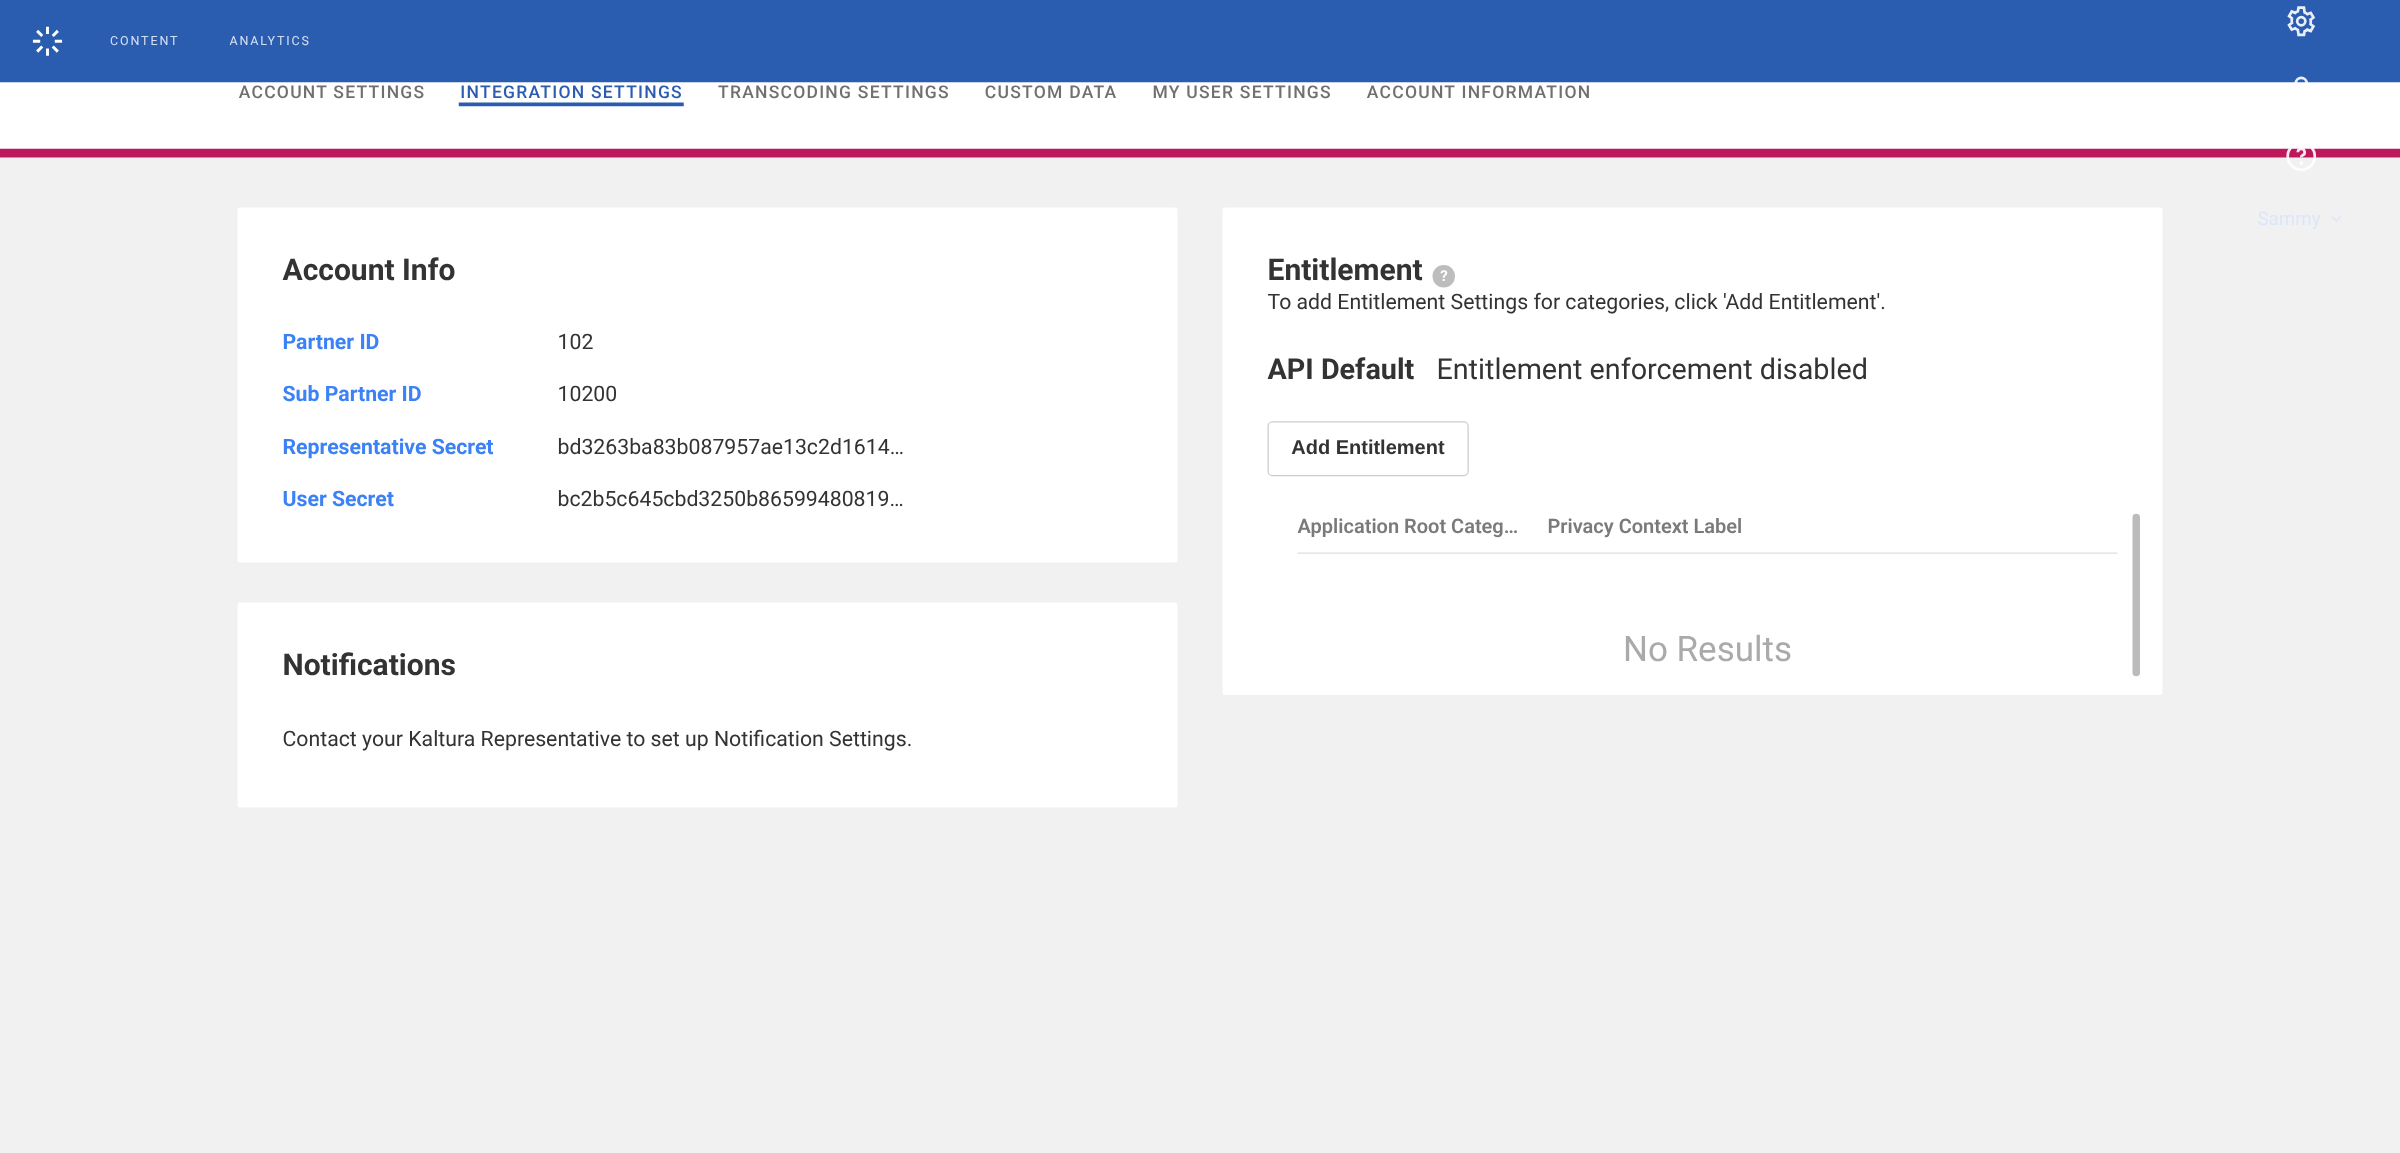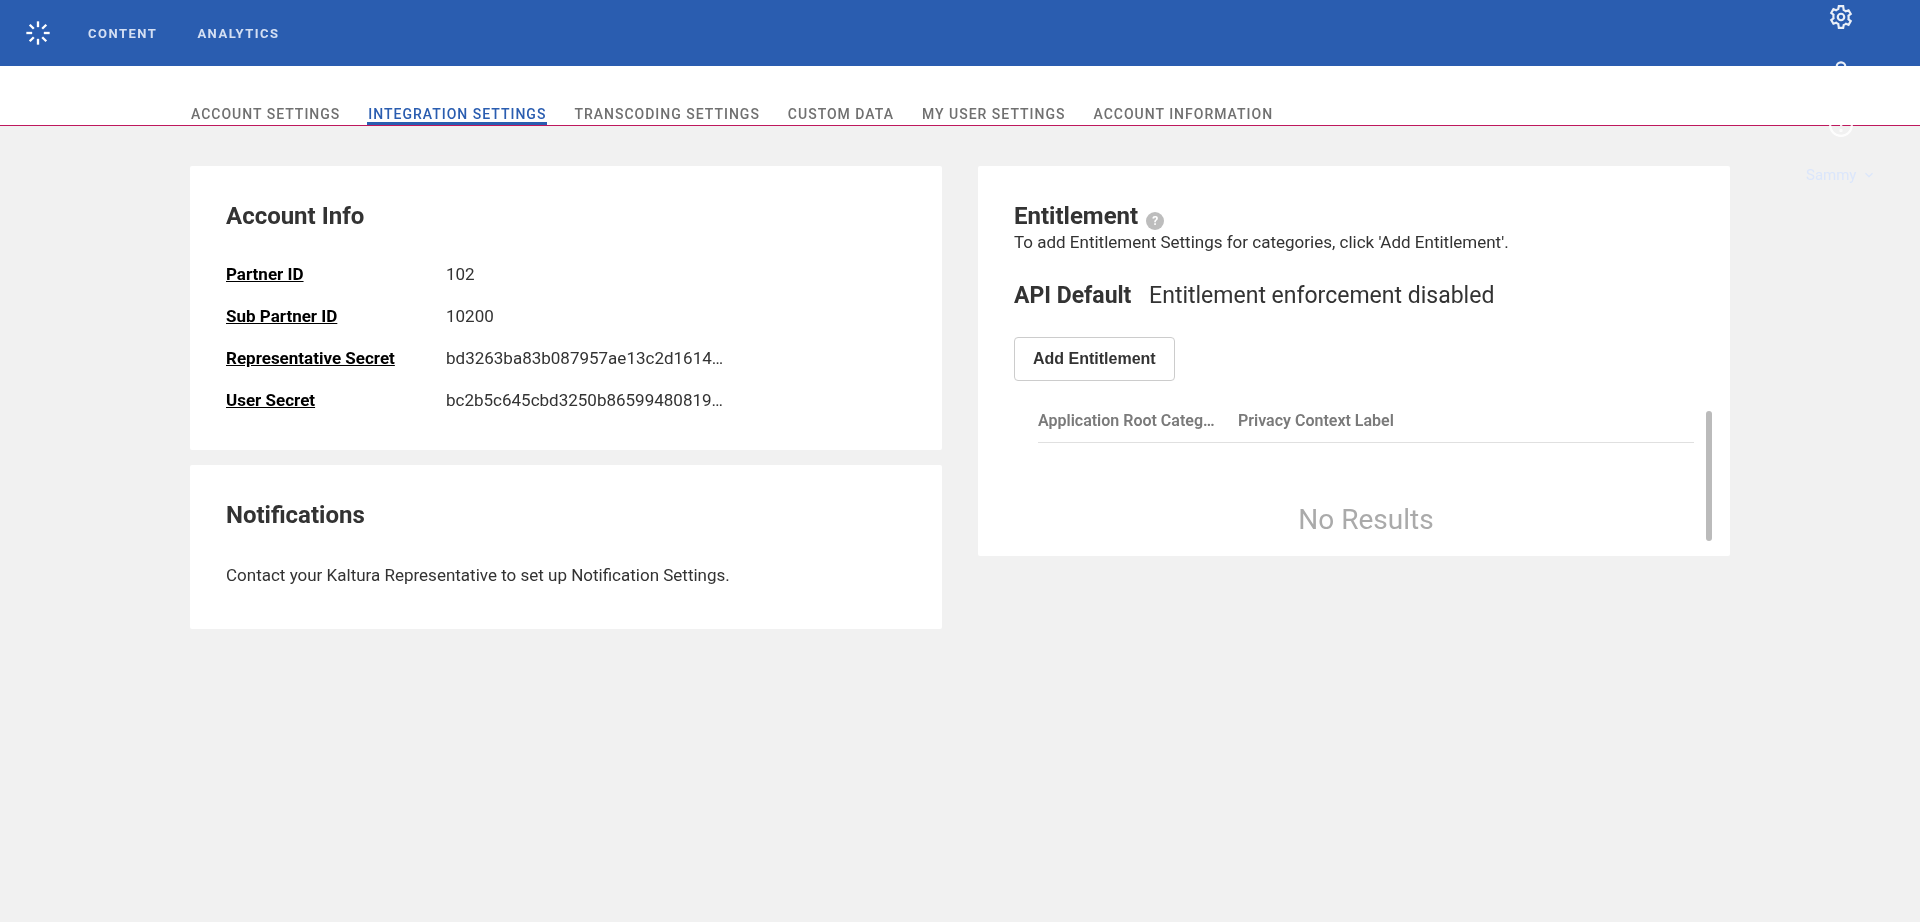--- a/index.html
+++ b/index.html
@@ -22,23 +22,23 @@
     margin-right: 36px;
     display:flex;align-items:center;justify-content:center;
   }
   .nav-primary {
     display: flex;
     gap: 40px;
     flex: 1;
   }
   .nav-primary a {
     color: #e7eefb;
-    font-size: 13px;
+    font-size: 10px;
     letter-spacing: 1.5px;
-    font-weight: 700;
+    font-weight: 400;
     text-decoration: none;
     opacity: 0.9;
   }
   .top-right {
     display: flex;
     align-items: center;
     gap: 28px;
     flex-direction: column;
   }
   .create-btn {
@@ -64,24 +64,24 @@
   .user-chip {
     display: flex;
     align-items: center;
     gap: 6px;
     color: #dbe6fb;
     font-size: 15px;
     cursor: pointer;
   }
   .secondary-nav {
     background: #fff;
-    border-bottom: 1px solid #be185d;
+    border-bottom: 7px solid #be185d;
     height: 60px;
     display: flex;
-    align-items: flex-end;
+    align-items: flex-start;
     padding: 0 190px;
     gap: 26px;
   }
   .secondary-nav a {
     display: flex;
     align-items: center;
     color: #707070;
     font-size: 14px;
     letter-spacing: 1px;
     font-weight: 500;
@@ -97,21 +97,21 @@
   .content {
     padding: 40px 190px;
     display: flex;
     gap: 36px;
     align-items: flex-start;
   }
   .col {
     flex: 1;
     display: flex;
     flex-direction: column;
-    gap: 15px;
+    gap: 32px;
   }
   .card {
     background: #fff;
     border-radius: 2px;
     padding: 36px 36px 40px 36px;
     box-shadow: 0 0 0 rgba(0,0,0,0);
   }
   .card h2 {
     font-size: 24px;
     font-weight: 700;
@@ -119,22 +119,21 @@
     margin-bottom: 34px;
   }
   .info-row {
     display: flex;
     margin-bottom: 22px;
     font-size: 17px;
   }
   .info-row .label {
     width: 220px;
     font-weight: 700;
-    color: #000000;
-    text-decoration: underline;
+    color: #3b82f6;
   }
   .info-row .value {
     color: #333;
     white-space: nowrap;
     overflow: hidden;
     text-overflow: ellipsis;
     flex: 1;
   }
   .body-text {
     font-size: 17px;

